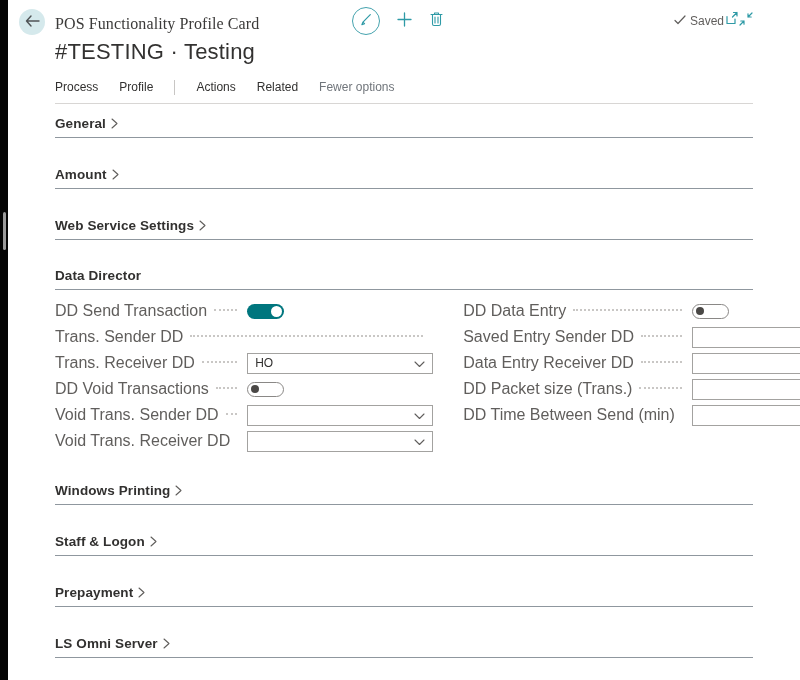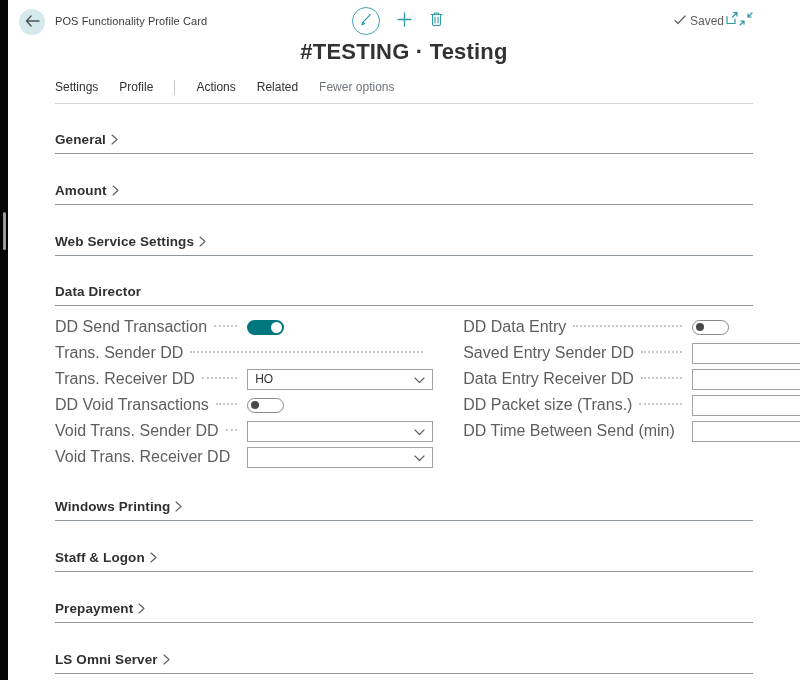--- a/index.html
+++ b/index.html
@@ -10,44 +10,44 @@
   
   .left-strip { position:absolute; left:0; top:0; width:8px; height:680px; background:#050505; z-index:5; }
   .left-strip .thumb { position:absolute; left:3px; top:212px; width:3px; height:38px; background:#9a9a9a; border-radius:2px; }
 
   .page { position:relative; margin-left:8px; width:792px; height:680px; background:#fff; }
 
   
   .topbar { position:relative; height:38px; }
   .back-btn { position:absolute; left:11px; top:9px; width:26px; height:26px; border-radius:50%;
               background:#d5e9ec; display:flex; align-items:center; justify-content:center; cursor:pointer; }
-  .breadcrumb { position:absolute; left:47px; top:15px; font-size:11px; color:#3b3a39; letter-spacing:.1px; }
+  .breadcrumb { position:absolute; left:47px; top:15px; font-size:16px; color:#3b3a39; letter-spacing:.1px;font-family:Liberation Serif, serif; }
 
   .center-actions { position:absolute; left:344px; top:7px; display:flex; align-items:center; gap:17px; }
   .icon-circle { width:28px; height:28px; border-radius:50%; border:1.4px solid #45a3ae;
                  display:flex; align-items:center; justify-content:center; cursor:pointer; }
   .bar-icon { display:flex; align-items:center; justify-content:center; cursor:pointer; }
 
   .right-actions { position:absolute; right:47px; top:11px; display:flex; align-items:center; }
   .saved { display:flex; align-items:center; gap:4px; font-size:12px; color:#605e5c; }
 
   
-  h1.page-title { margin:0 47px; font-size:22px; font-weight:700; color:#333231; height:28px; line-height:28px; letter-spacing:.2px;text-align:center; }
+  h1.page-title { margin:0 47px; font-size:22px; font-weight:400; color:#333231; height:28px; line-height:28px; letter-spacing:.2px; }
 
   
   .tabs { margin:14px 47px 0 47px; display:flex; align-items:center; gap:21px;
           border-bottom:1px solid #d8d6d4; padding-bottom:8px; }
   .tab { font-size:12px; color:#323130; line-height:15px; cursor:pointer; white-space:nowrap; }
   .tab.muted { color:#70757b; }
   .tab-divider { width:1px; height:15px; background:#c8c6c4; }
 
   
   main.content { margin:0 47px; }
   .section { margin-top:28px; }
-  .section.first { margin-top:27px; }
+  .section.first { margin-top:11px; }
   .section-header { display:flex; align-items:center; gap:5px; line-height:16px;
                     padding-bottom:5px; border-bottom:1.5px solid #8f979e; cursor:pointer; }
   .section-title { font-size:13.5px; font-weight:700; color:#323130; letter-spacing:.1px; }
   .sec-chevron { margin-top:1px; }
 
   
   .fields-grid { margin-top:8px; display:flex; gap:30px; }
   .fields-col { flex:1; display:flex; flex-direction:column; }
   .field-row { display:flex; align-items:center; height:26px; }
   .field-label { font-size:16px; color:#605e5c; white-space:nowrap; }
@@ -132,21 +132,21 @@
                 <path d="M13 1 L9 5 M9 5 h3.2 M9 5 v-3.2 M1 13 L5 9 M5 9 h-3.2 M5 9 v3.2" stroke="#2e9aa6" stroke-width="1.2" fill="none" stroke-linecap="round" stroke-linejoin="round"></path>
               </svg>
           </span>
         </div>
       </div>
     </div>
 
     <h1 class="page-title">#TESTING · Testing</h1>
 
     <nav class="tabs" id="tabs">
-        <span class="tab">Settings</span>
+        <span class="tab">Process</span>
         <span class="tab">Profile</span>
         <span class="tab-divider"></span>
         <span class="tab">Actions</span>
         <span class="tab">Related</span>
         <span class="tab muted">Fewer options</span>
       </nav>
 
     <main class="content" id="sections">
         <section class="section first">
           <div class="section-header">

